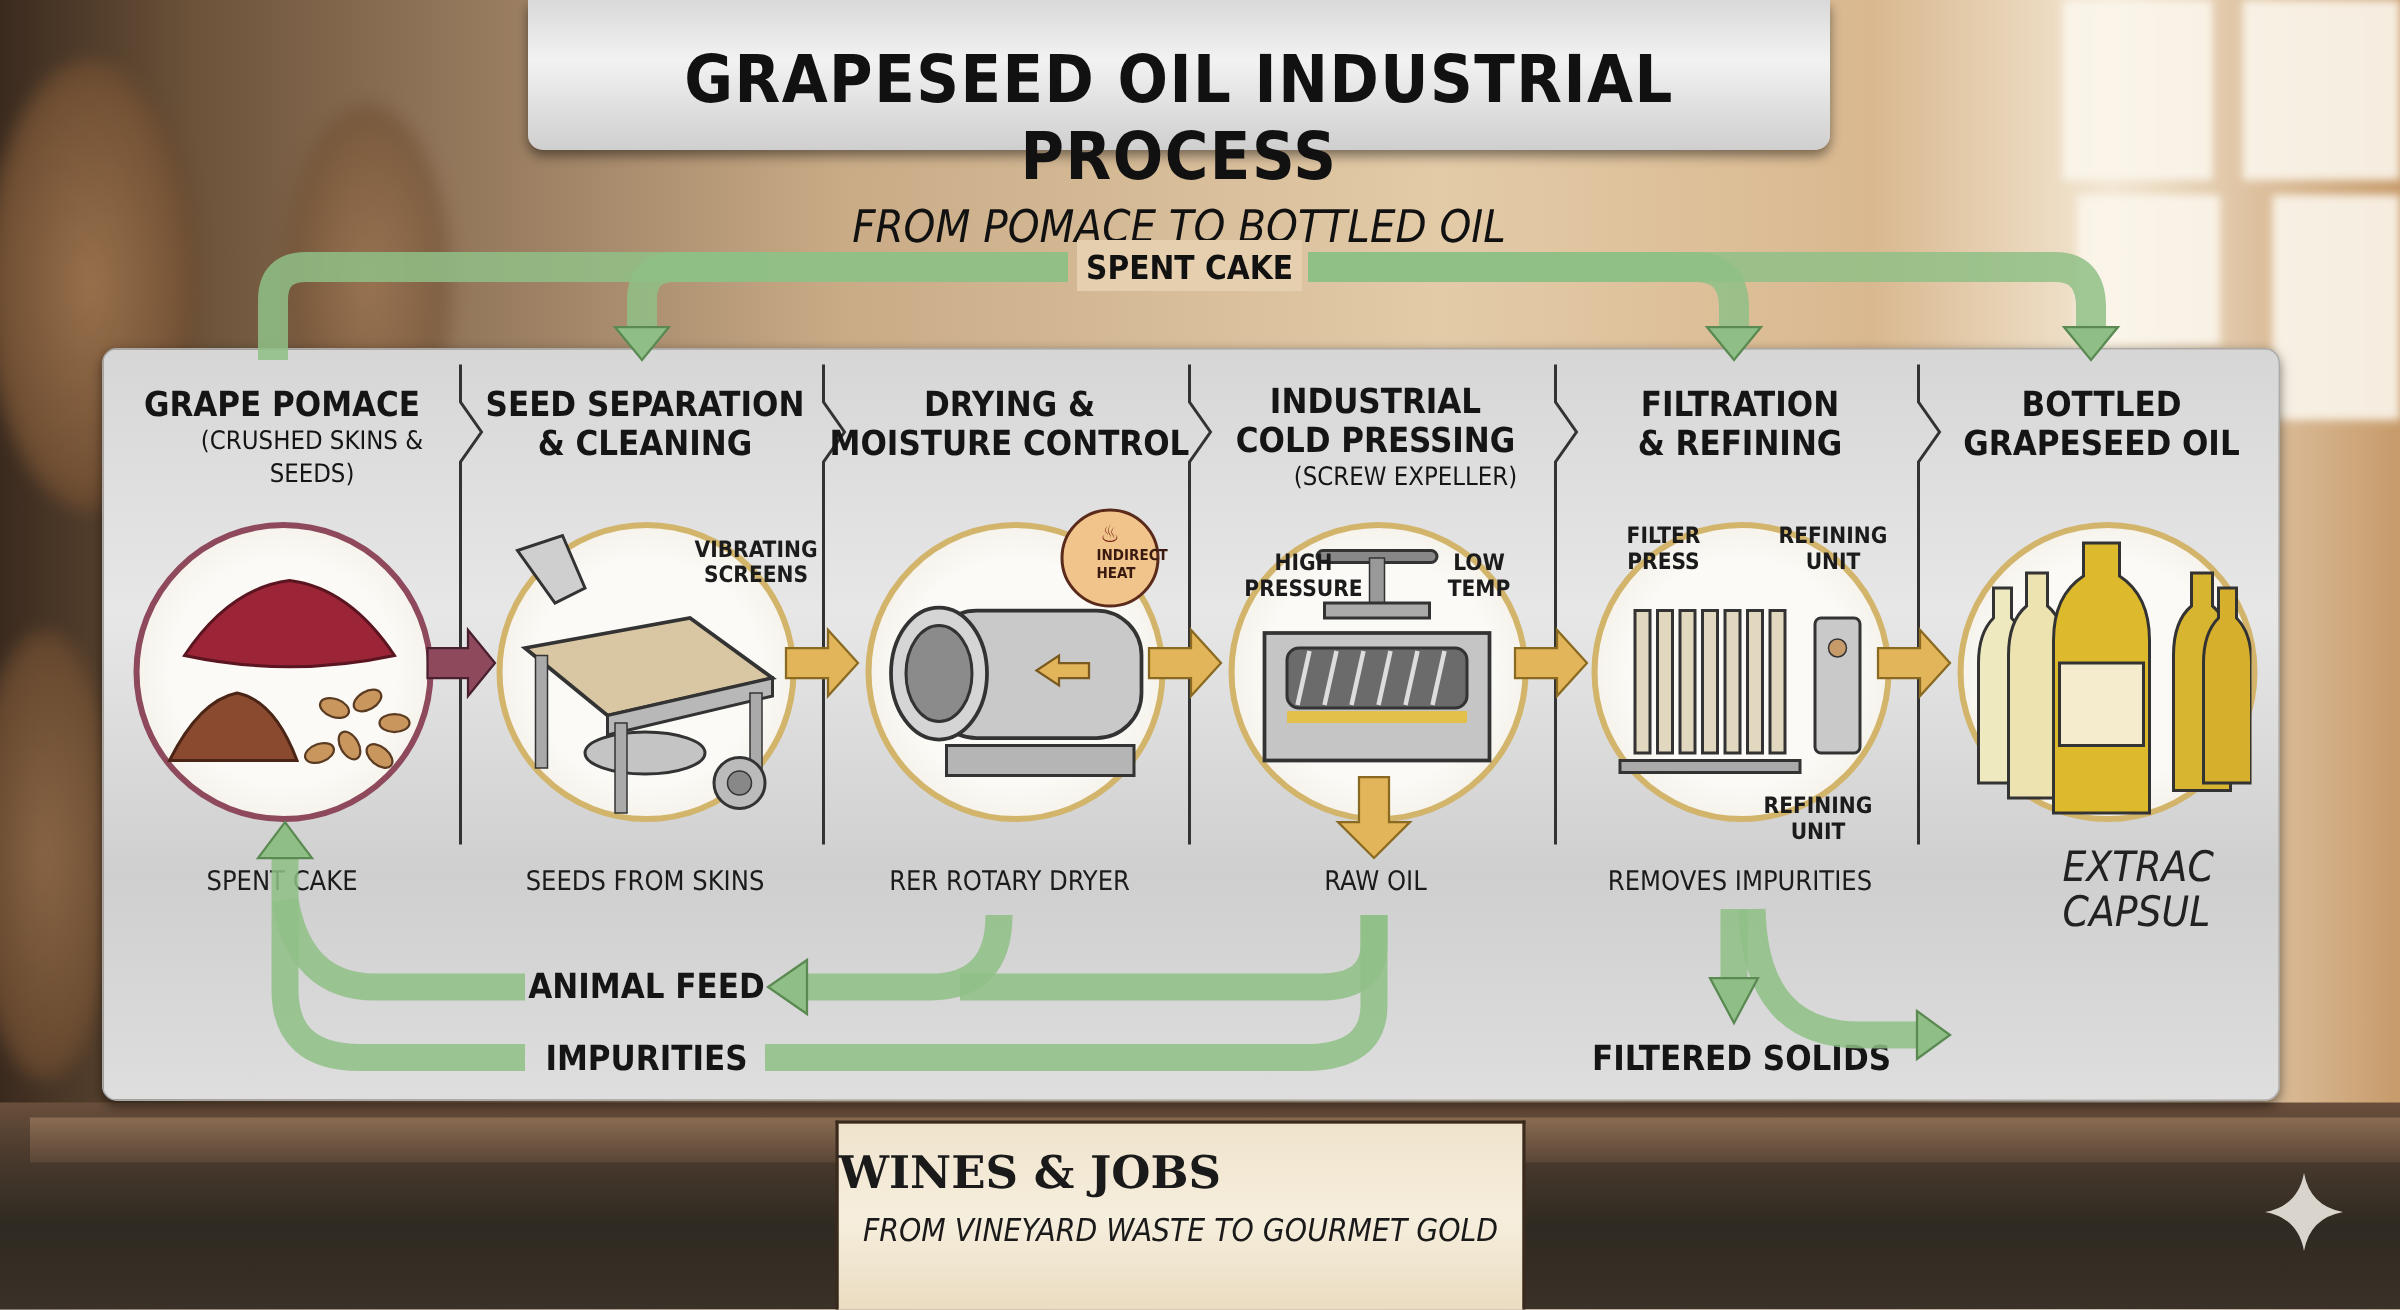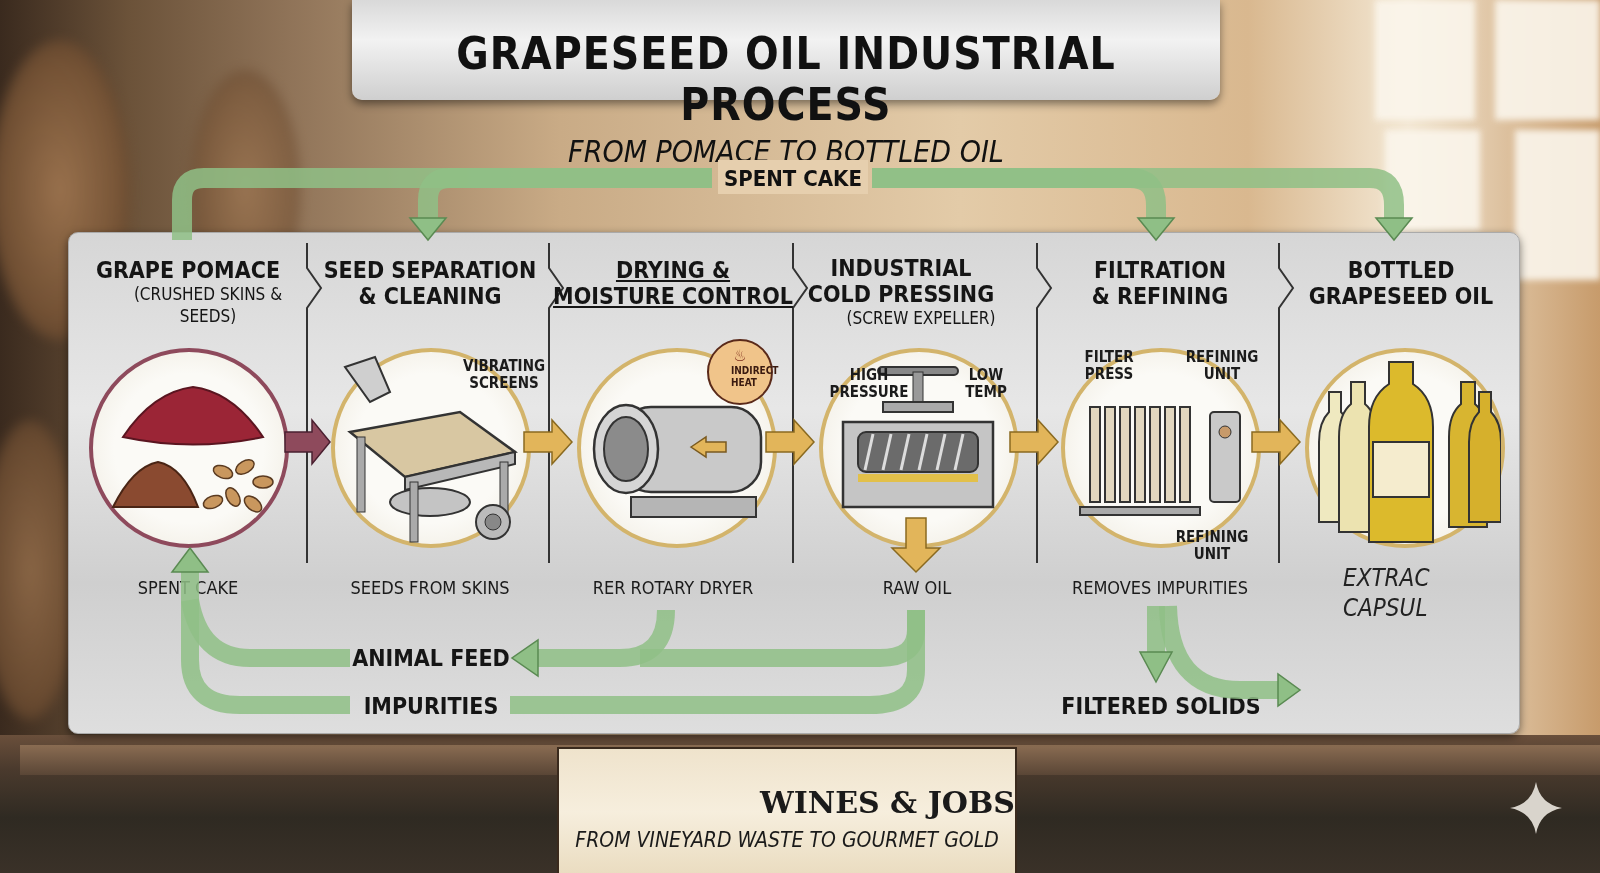--- a/index.html
+++ b/index.html
@@ -23,29 +23,29 @@
   
   .panel{position:absolute;left:68px;top:232px;width:1450px;height:500px;
     background:linear-gradient(180deg,#d6d6d6 0%,#e7e7e7 35%,#cfcfcf 70%,#dedede 100%);
     border-radius:10px;box-shadow:0 3px 8px rgba(0,0,0,.5);border:1px solid #aaa;}
   .stage-title{position:absolute;text-align:center;font-weight:bold;font-size:23px;line-height:26px;color:#151515;}
   .stage-sub{font-size:17px;font-weight:normal;line-height:22px;padding-left:40px;}
   .circle{position:absolute;border-radius:50%;background:radial-gradient(circle,#fbfaf6 55%,#ece7da 100%);border:4px solid #d3b46b;}
   .label{position:absolute;font-size:15px;line-height:17px;text-align:center;color:#1b1b1b;font-weight:bold;}
   .caption{position:absolute;font-size:18px;text-align:center;color:#1b1b1b;}
   .byproduct{position:absolute;font-size:23px;font-weight:bold;color:#151515;text-align:center;line-height:27px;}
-  .italic-note{position:absolute;font-size:24px;font-style:italic;color:#222;line-height:30px;}
+  .italic-note{position:absolute;font-size:28px;font-style:italic;color:#222;line-height:30px;margin-left:32px;}
 
   svg.overlay{position:absolute;left:0;top:0;}
 
   
   .sign{position:absolute;left:557px;top:747px;width:456px;height:126px;
     background:linear-gradient(180deg,#efe3cc,#f6eedd 50%,#eadcc0);
     border-top:2px solid #3a2a1d;border-left:2px solid #3a2a1d;border-right:2px solid #3a2a1d;}
-  .sign-title{margin-top:36px;text-align:right;font-family:"DejaVu Serif",serif;font-weight:bold;font-size:30px;color:#1a1a1a;}
+  .sign-title{margin-top:16px;text-align:left;font-family:"DejaVu Serif",serif;font-weight:bold;font-size:30px;color:#1a1a1a;}
   .sign-sub{margin-top:8px;text-align:center;font-style:italic;font-size:21px;color:#1a1a1a;}
 </style>
 </head>
 <body>
 
 <div class="bg-barrel" style="left:-10px;top:40px;width:140px;height:300px;"></div>
 <div class="bg-barrel" style="left:190px;top:70px;width:110px;height:240px;opacity:.6"></div>
 <div class="bg-barrel" style="left:-20px;top:420px;width:100px;height:300px;opacity:.7"></div>
 <div class="bg-window" style="left:1375px;top:0;width:100px;height:120px;"></div>
 <div class="bg-window" style="left:1495px;top:0;width:105px;height:120px;"></div>
@@ -72,25 +72,25 @@
   </svg>
 
   <div class="stage-title" style="left:0;top:24px;width:238px;">
     <div>GRAPE POMACE</div>
     <div class="stage-sub">(CRUSHED SKINS &amp; SEEDS)</div>
   </div>
   <div class="stage-title" style="left:242px;top:24px;width:238px;">
     <div>SEED SEPARATION</div>
     <div>&amp; CLEANING</div>
   </div>
-  <div class="stage-title" style="left:484px;top:24px;width:240px;text-decoration:underline;">
+  <div class="stage-title" style="left:484px;top:24px;width:240px;">
     <div>DRYING &amp;</div>
     <div>MOISTURE CONTROL</div>
   </div>
-  <div class="stage-title" style="left:712px;top:22px;width:240px;">
+  <div class="stage-title" style="left:728px;top:22px;width:240px;">
     <div>INDUSTRIAL</div>
     <div>COLD PRESSING</div>
     <div class="stage-sub">(SCREW EXPELLER)</div>
   </div>
   <div class="stage-title" style="left:972px;top:24px;width:238px;">
     <div>FILTRATION</div>
     <div>&amp; REFINING</div>
   </div>
   <div class="stage-title" style="left:1214px;top:24px;width:236px;">
     <div>BOTTLED</div>

